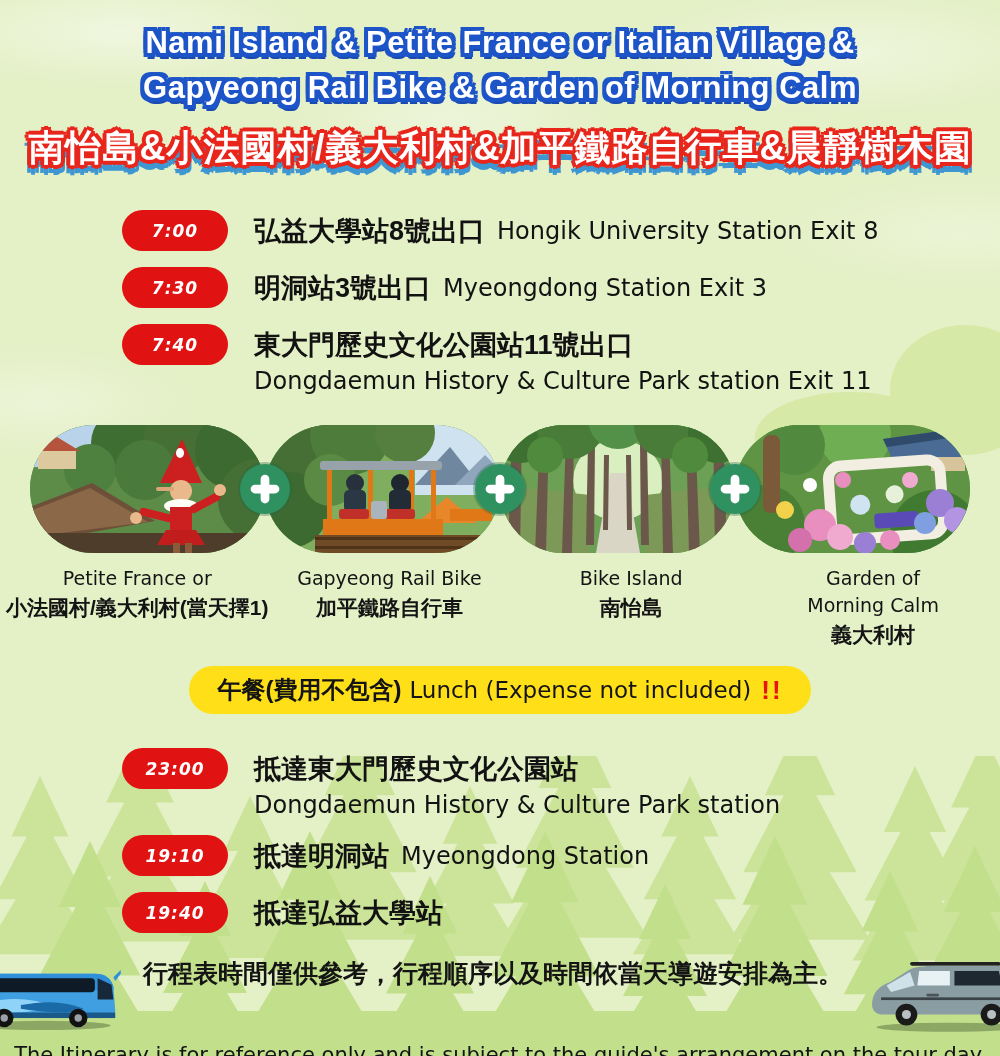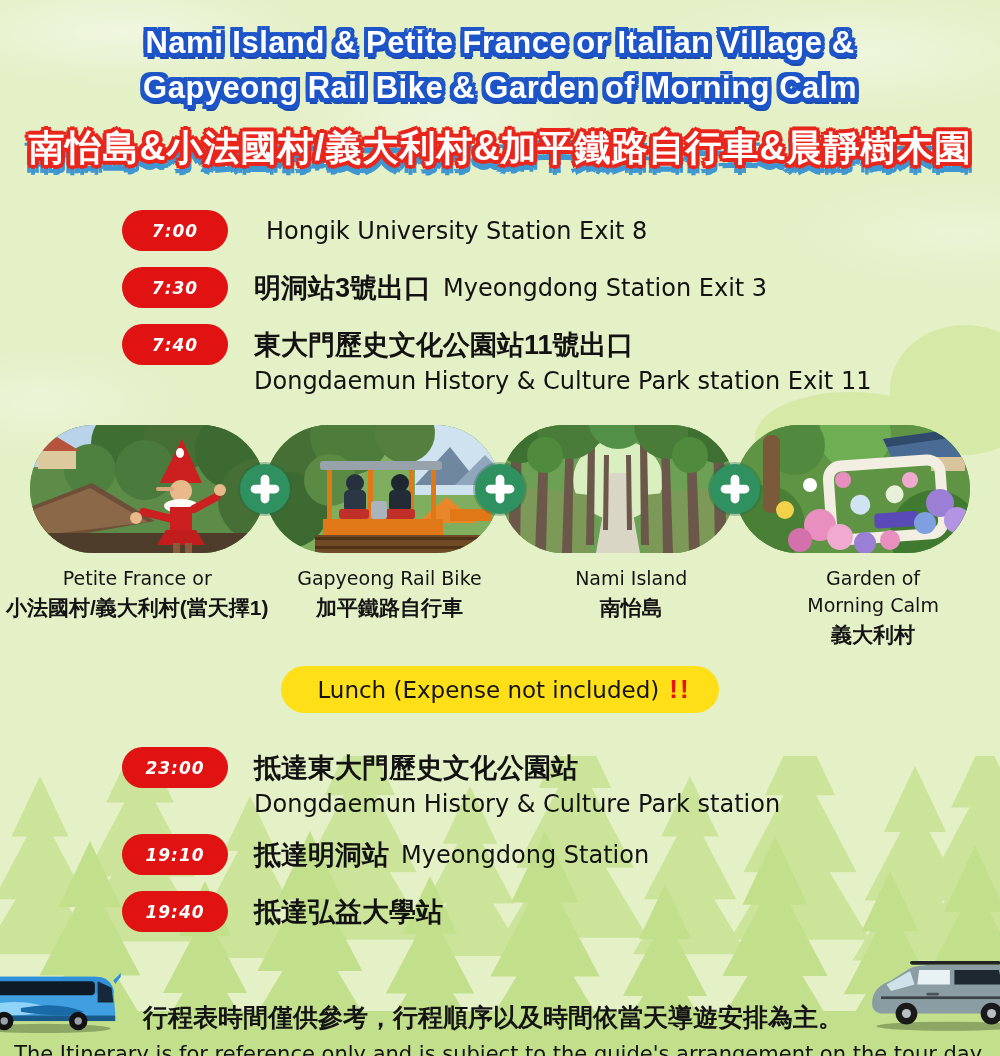--- a/index.html
+++ b/index.html
@@ -78,21 +78,21 @@
   .lunch-wrap{ display:flex; justify-content:center; margin-top:16px; }
   .lunch{
     background:#ffdf17; border-radius:25px; padding:8px 28px;
     display:flex; align-items:center;
   }
   .lunch .zh{ font-weight:900; font-size:24px; color:#141414; }
   .lunch .en{ font-family:"DejaVu Sans",sans-serif; font-size:23px; color:#141414; margin:0 10px 0 8px; }
   .lunch .marks{ font-weight:900; font-size:26px; color:#e8130c; letter-spacing:2px; }
 
   
-  .footer-row{ display:flex; align-items:flex-end; justify-content:center; gap:20px; margin-top:24px; }
+  .footer-row{ display:flex; align-items:flex-start; justify-content:center; gap:20px; margin-top:24px; }
   .vehicle{ flex:0 0 auto; }
   .footer-zh{ font-weight:900; font-size:25px; color:#141414; white-space:nowrap; }
   .footer-en{
     text-align:center; font-family:"DejaVu Sans",sans-serif; font-size:21px; color:#141414; margin-top:8px;
   }
 </style>
 </head>
 <body>
 
 <div class="poster">
@@ -131,20 +131,21 @@
 
   <div class="content">
 
     <div class="title-en first">Nami Island &amp; Petite France or Italian Village &amp;</div>
     <div class="title-en">Gapyeong Rail Bike &amp; Garden of Morning Calm</div>
     <div class="title-zh">南怡島&amp;小法國村/義大利村&amp;加平鐵路自行車&amp;晨靜樹木園</div>
 
     <div class="schedule">
       <div class="srow">
         <div class="time-badge">7:00</div>
+        <span class="st-zh">弘益大學站8號出口</span>
         <span class="st-en">Hongik University Station Exit 8</span>
       </div>
       <div class="srow">
         <div class="time-badge">7:30</div>
         <span class="st-zh">明洞站3號出口</span>
         <span class="st-en">Myeongdong Station Exit 3</span>
       </div>
       <div class="srow" style="margin-bottom:6px;">
         <div class="time-badge">7:40</div>
         <span class="st-zh">東大門歷史文化公園站11號出口</span>
@@ -301,33 +302,34 @@
       <div class="cap">
         <div class="en">Petite France or</div>
         <div class="zh">小法國村/義大利村(當天擇1)</div>
       </div>
       <div class="cap">
         <div class="en">Gapyeong Rail Bike</div>
 
         <div class="zh">加平鐵路自行車</div>
       </div>
       <div class="cap">
-        <div class="en">Nami Island</div>
+        <div class="en">Bike Island</div>
 
         <div class="zh">南怡島</div>
       </div>
       <div class="cap">
         <div class="en">Garden of</div>
         <div class="en">Morning Calm</div>
         <div class="zh">義大利村</div>
       </div>
     </div>
 
     <div class="lunch-wrap">
       <div class="lunch">
+        <span class="zh">午餐(費用不包含)</span>
         <span class="en">Lunch (Expense not included)</span>
         <span class="marks">!!</span>
       </div>
     </div>
 
     <div class="schedule evening">
       <div class="srow" style="margin-bottom:6px;">
         <div class="time-badge">23:00</div>
         <span class="st-zh">抵達東大門歷史文化公園站</span>
       </div>

